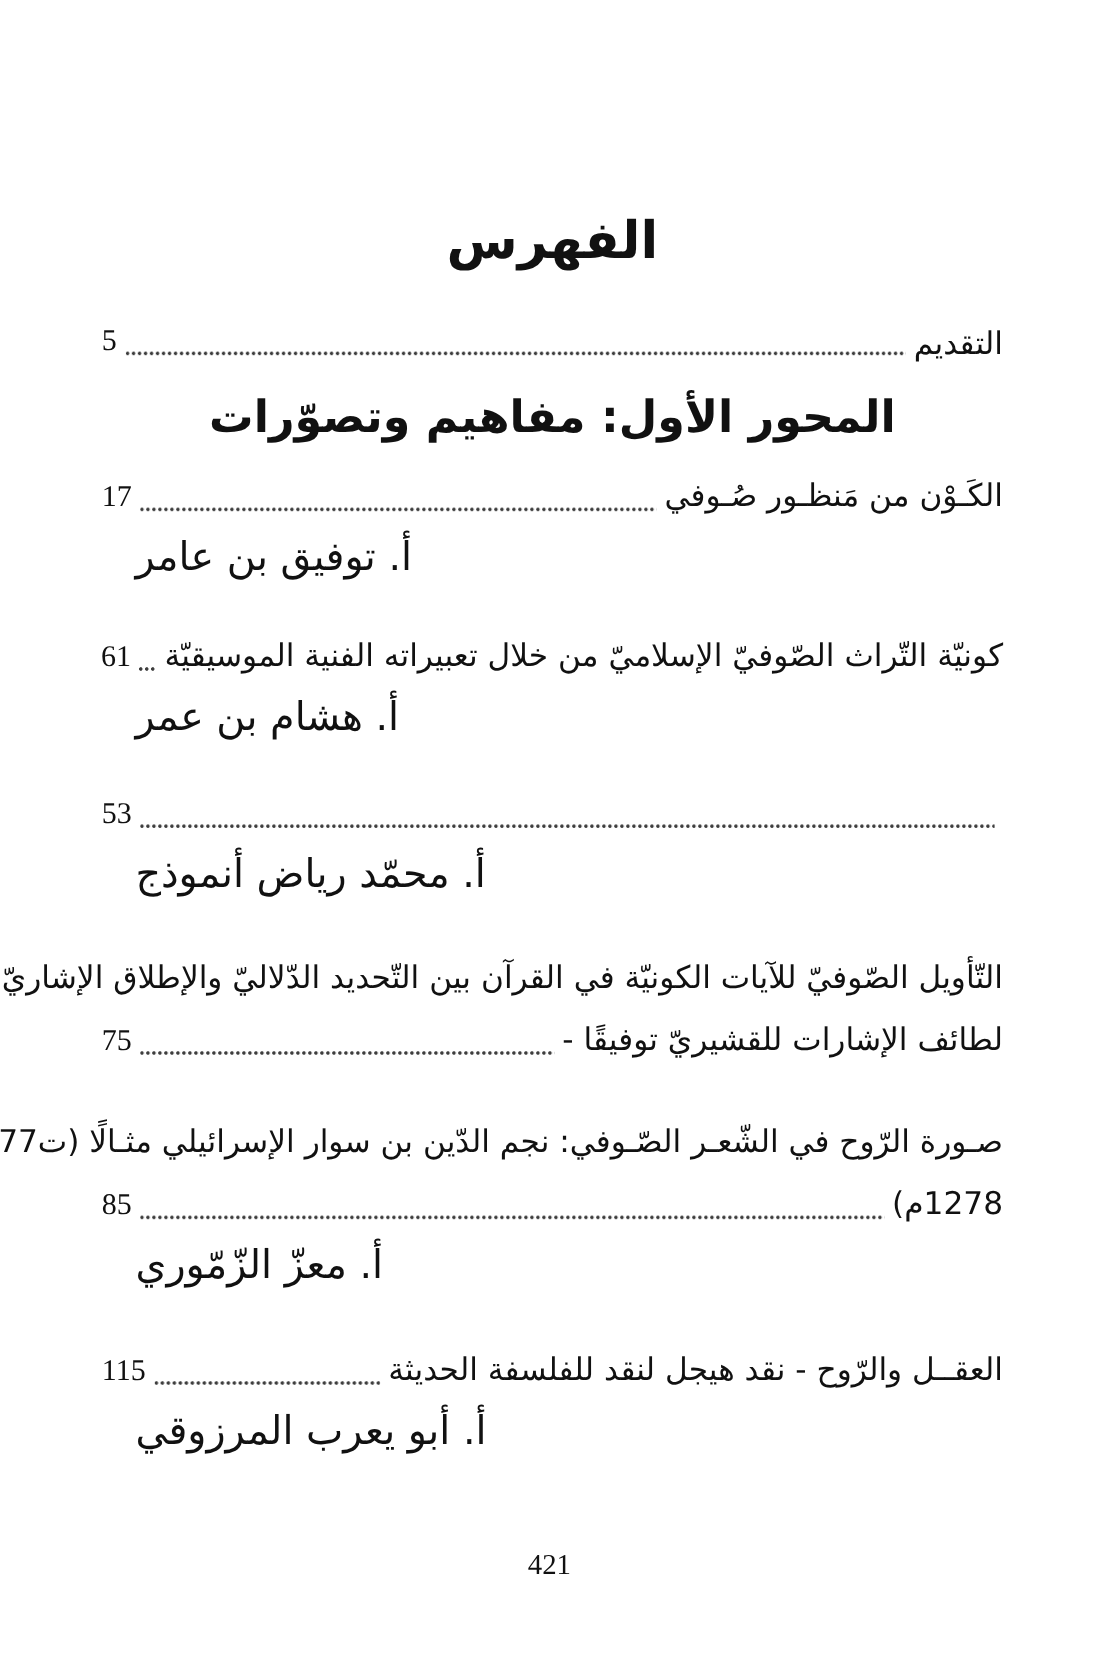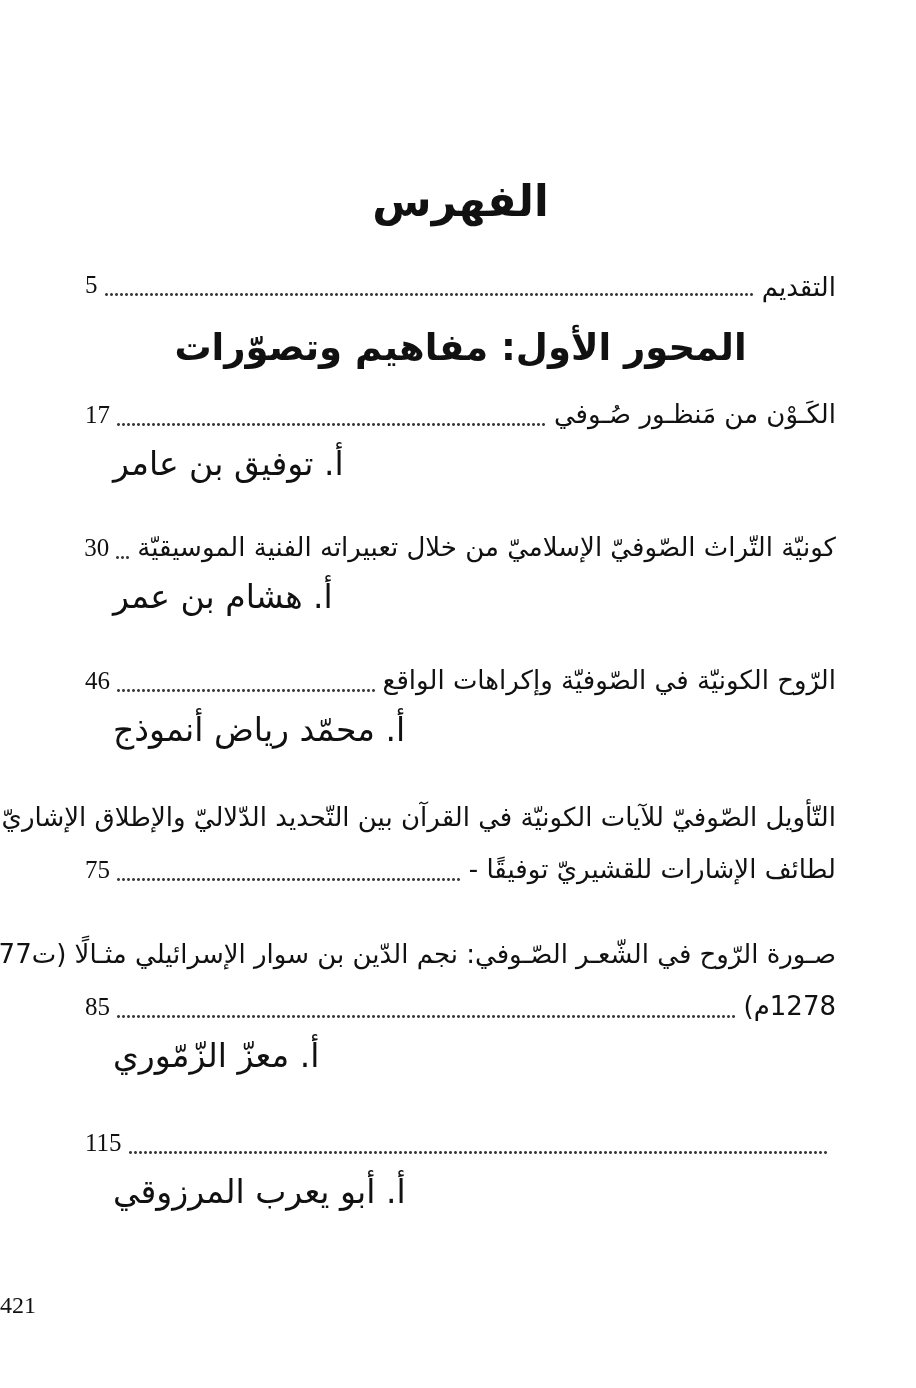--- a/index.html
+++ b/index.html
@@ -80,20 +80,21 @@
     text-align: left;
     padding-left: 28px;
     font-size: 33px;
     line-height: 48px;
   }
   .footer-folio {
     position: absolute;
     left: 0;
     right: 0;
     top: 1292px;
+    text-align: center;
     direction: ltr;
     font-family: "Liberation Serif", serif;
     font-size: 24px;
   }
 </style>
 </head>
 <body>
 
 <div class="sheet">
 
@@ -113,29 +114,28 @@
           <span class="line-title">الكَـوْن من مَنظـور صُـوفي</span>
           <span class="leader"></span>
           <span class="page-num">17</span>
         </div>
         <div class="author">أ. توفيق بن عامر</div>
       </div>
       <div class="toc-entry">
         <div class="toc-line">
           <span class="line-title">كونيّة التّراث الصّوفيّ الإسلاميّ من خلال تعبيراته الفنية الموسيقيّة</span>
           <span class="leader"></span>
-          <span class="page-num">30</span>
+          <span class="page-num">61</span>
         </div>
         <div class="author">أ. هشام بن عمر</div>
       </div>
       <div class="toc-entry">
         <div class="toc-line">
-          <span class="line-title">الرّوح الكونيّة في الصّوفيّة وإكراهات الواقع</span>
           <span class="leader"></span>
-          <span class="page-num">46</span>
+          <span class="page-num">53</span>
         </div>
         <div class="author">أ. محمّد رياض أنموذج</div>
       </div>
       <div class="toc-entry">
         <div class="title-line full-line">التّأويل الصّوفيّ للآيات الكونيّة في القرآن بين التّحديد الدّلاليّ والإطلاق الإشاريّ -</div>
         <div class="toc-line">
           <span class="line-title">لطائف الإشارات للقشيريّ توفيقًا -</span>
           <span class="leader"></span>
           <span class="page-num">75</span>
         </div>
@@ -144,20 +144,21 @@
         <div class="title-line full-line">صـورة الرّوح في الشّعـر الصّـوفي: نجم الدّين بن سوار الإسرائيلي مثـالًا (ت677 هـ /</div>
         <div class="toc-line">
           <span class="line-title">1278م)</span>
           <span class="leader"></span>
           <span class="page-num">85</span>
         </div>
         <div class="author">أ. معزّ الزّمّوري</div>
       </div>
       <div class="toc-entry">
         <div class="toc-line">
+          <span class="line-title">العقــل والرّوح - نقد هيجل لنقد للفلسفة الحديثة</span>
           <span class="leader"></span>
           <span class="page-num">115</span>
         </div>
         <div class="author">أ. أبو يعرب المرزوقي</div>
       </div>
     </div>
 
   <div class="footer-folio">421</div>
 
 </div>

